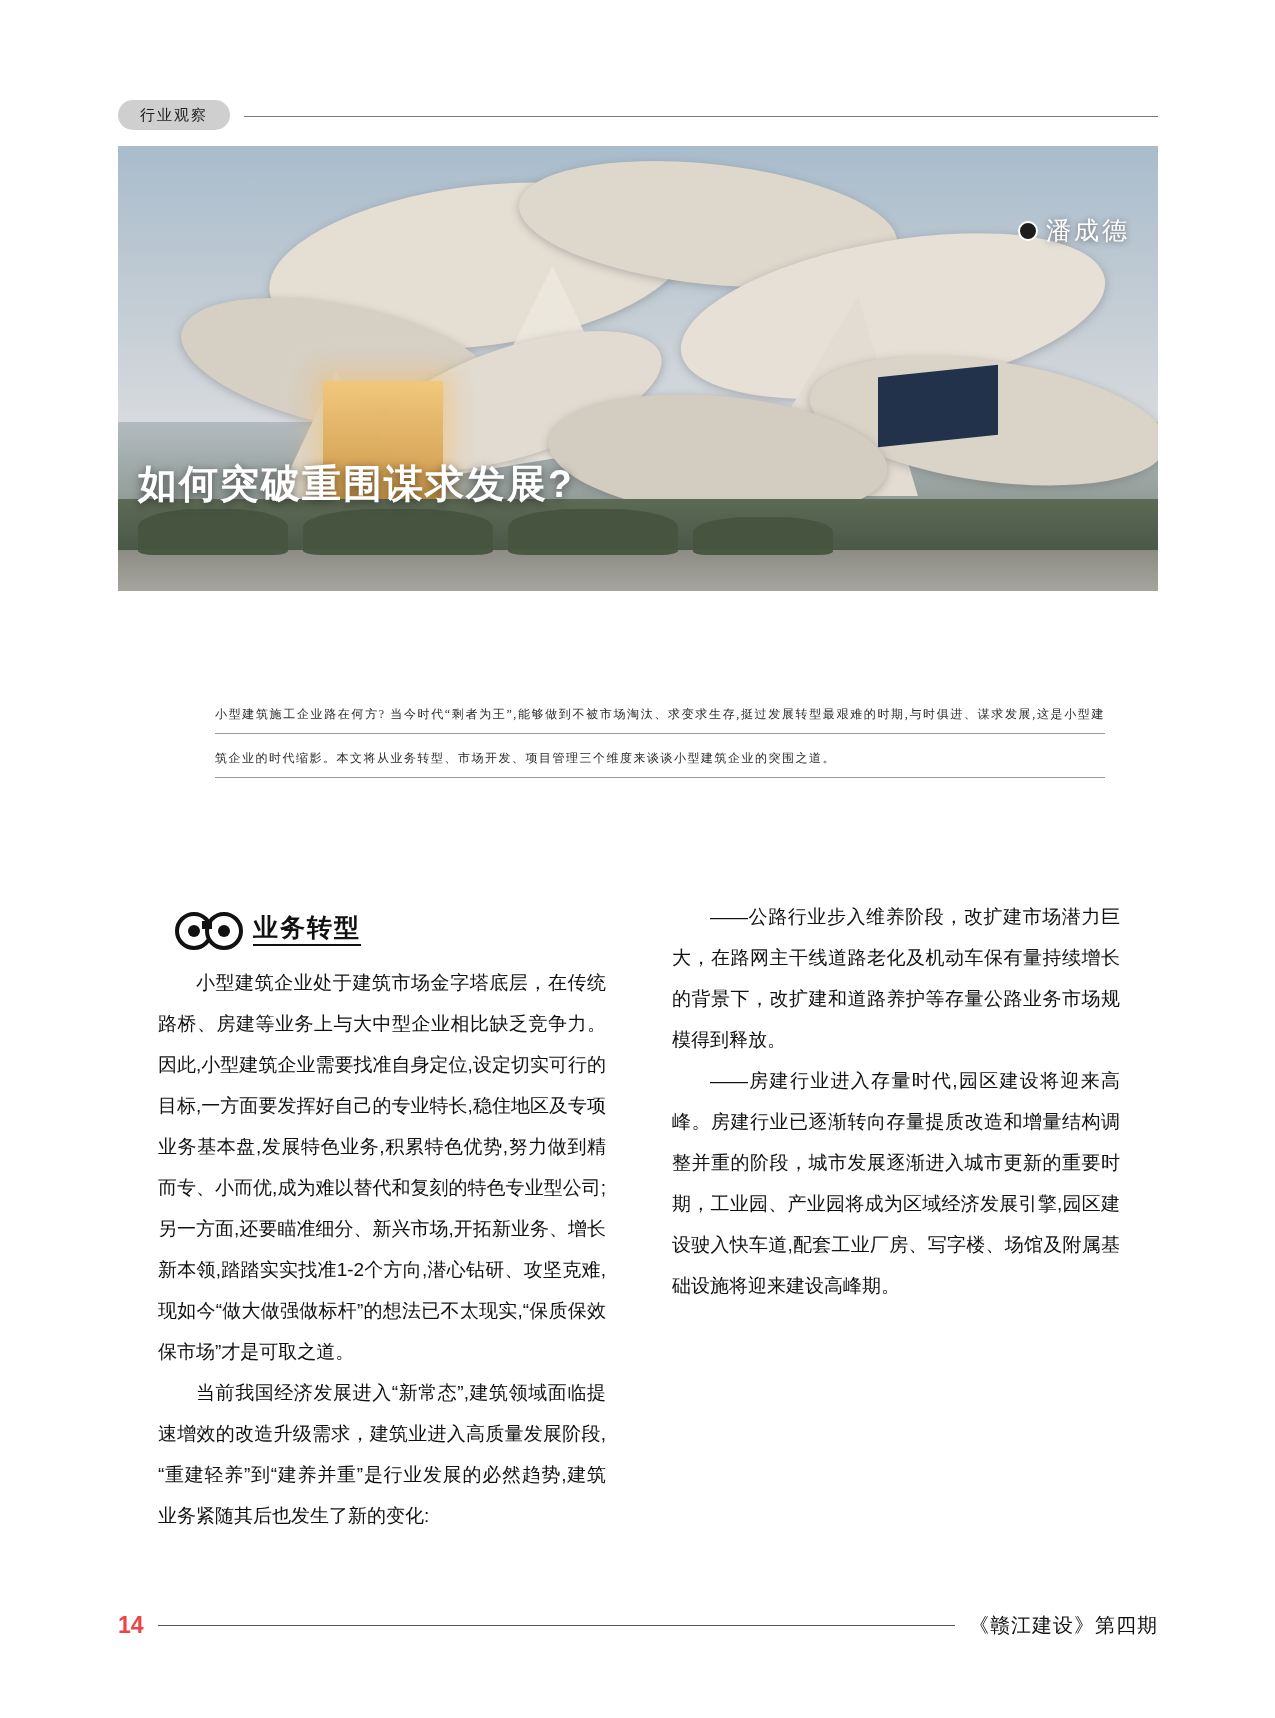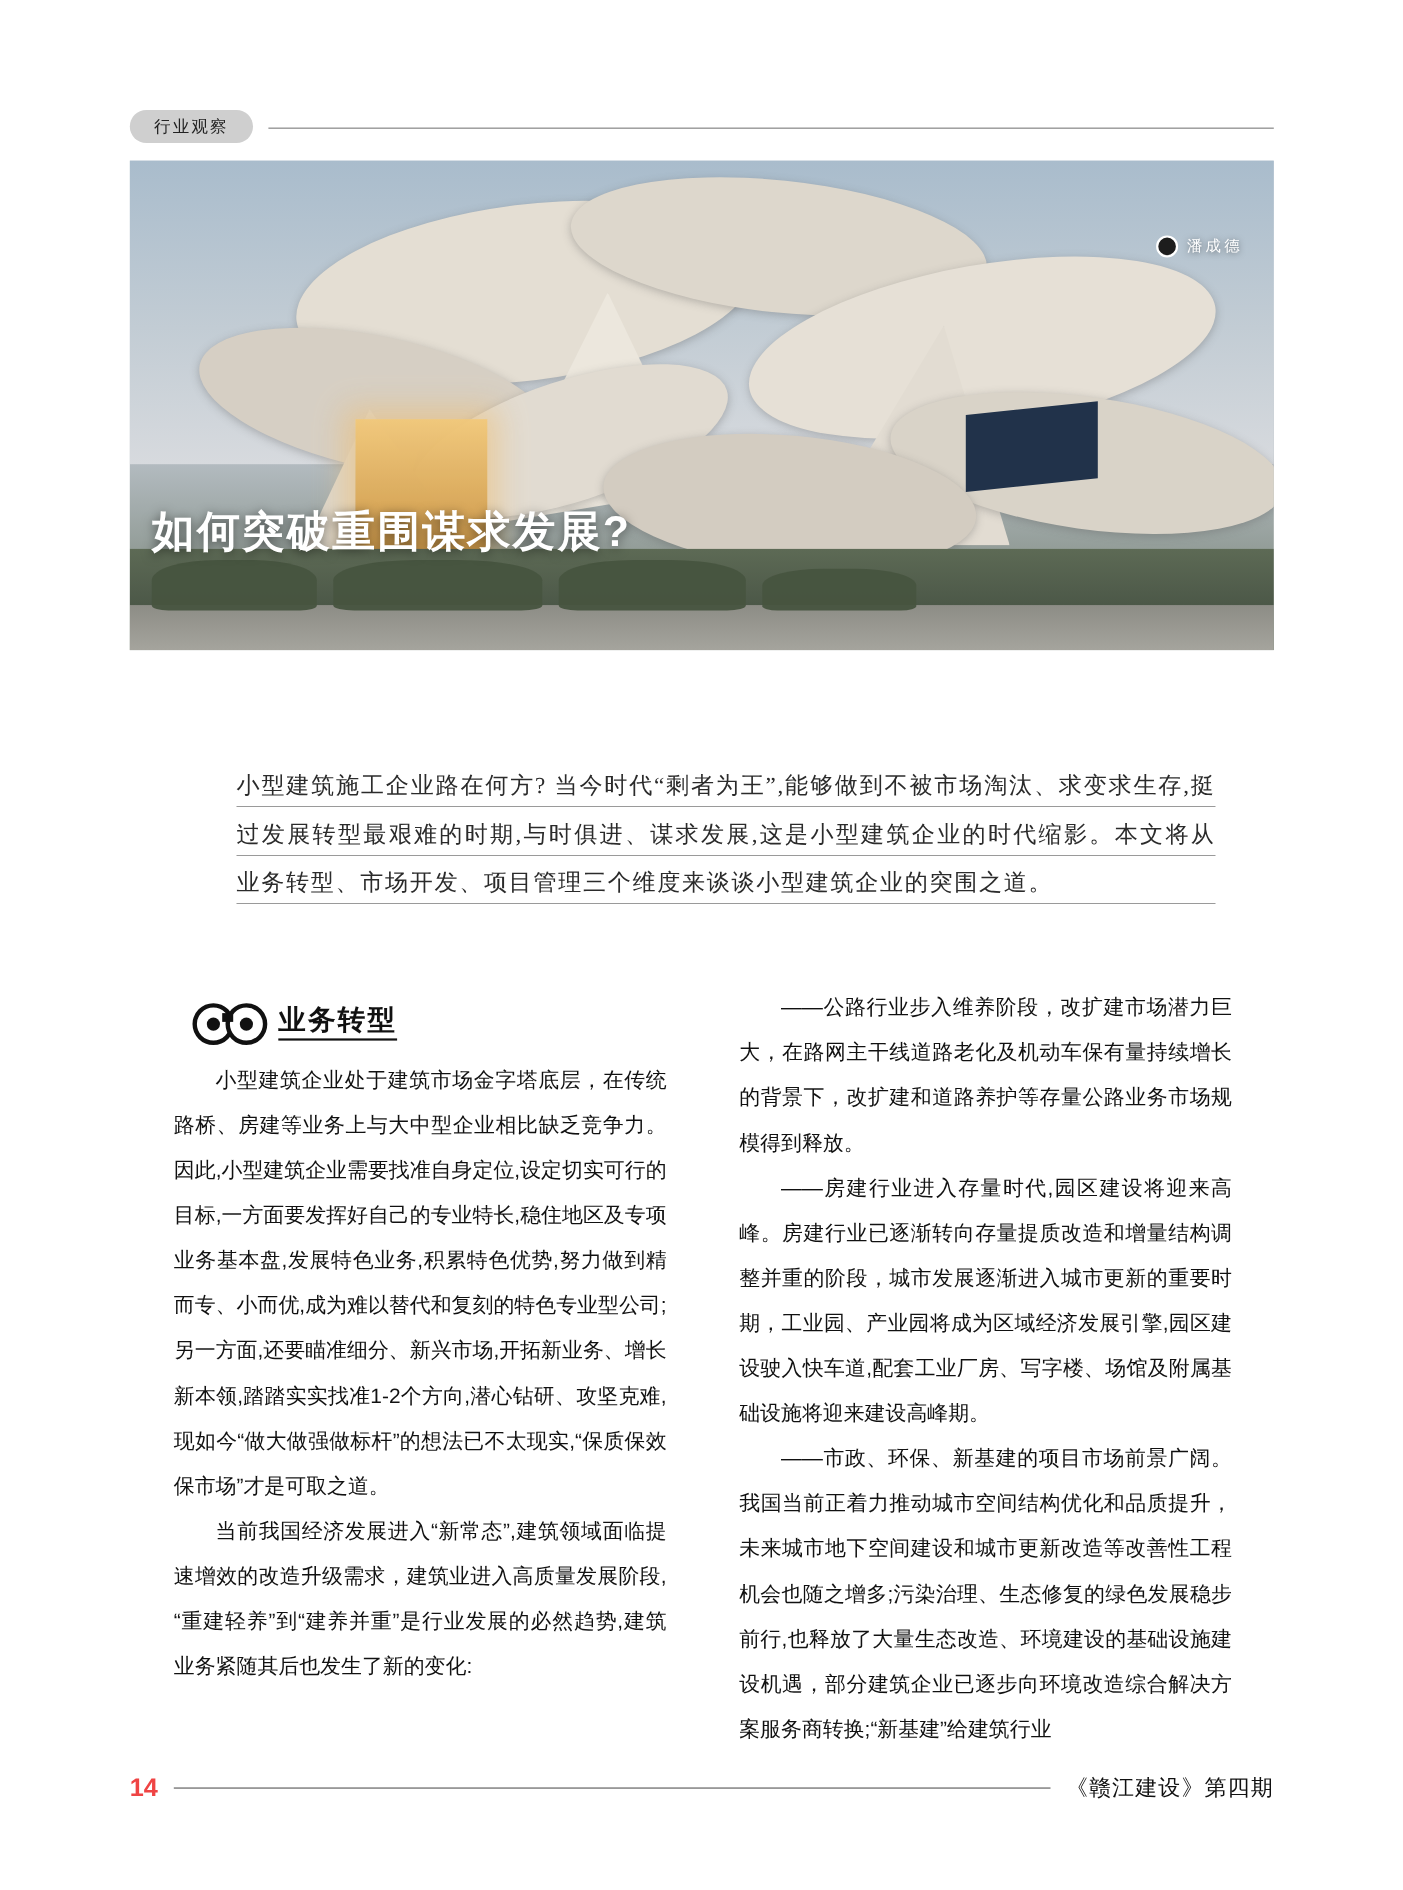--- a/index.html
+++ b/index.html
@@ -132,38 +132,38 @@
   }
   .hero-title .l2 { display: block; }
   .author {
     position: absolute;
     right: 28px;
     top: 68px;
     display: flex;
     align-items: center;
     gap: 8px;
     color: #fff;
-    font-size: 14px;
+    font-size: 25px;
     letter-spacing: 3px;
     text-shadow: 0 1px 6px rgba(0,0,0,.5);
   }
   .author .dot {
     width: 16px; height: 16px; border-radius: 50%;
     background: #1d1d1d;
     border: 2px solid #fff;
   }
 
   
   .lead {
     position: absolute;
     left: 215px;
     top: 692px;
     width: 890px;
     font-family: "Liberation Serif", serif;
-    font-size: 21px;
+    font-size: 12px;
     line-height: 44px;
     letter-spacing: 1.5px;
     color: #2b2b2b;
     text-align: justify;
     background-image: repeating-linear-gradient(
       to bottom,
       transparent 0px,
       transparent 41px,
       #9a9a9a 41px,
       #9a9a9a 42px,
@@ -317,21 +317,20 @@
   </div>
 
   <div class="col left">
     <p>小型建筑企业处于建筑市场金字塔底层，在传统路桥、房建等业务上与大中型企业相比缺乏竞争力。因此,小型建筑企业需要找准自身定位,设定切实可行的目标,一方面要发挥好自己的专业特长,稳住地区及专项业务基本盘,发展特色业务,积累特色优势,努力做到精而专、小而优,成为难以替代和复刻的特色专业型公司;另一方面,还要瞄准细分、新兴市场,开拓新业务、增长新本领,踏踏实实找准1-2个方向,潜心钻研、攻坚克难,现如今“做大做强做标杆”的想法已不太现实,“保质保效保市场”才是可取之道。</p>
     <p>当前我国经济发展进入“新常态”,建筑领域面临提速增效的改造升级需求，建筑业进入高质量发展阶段,“重建轻养”到“建养并重”是行业发展的必然趋势,建筑业务紧随其后也发生了新的变化:</p>
   </div>
 
   <div class="col right">
     <p class="dashed">——公路行业步入维养阶段，改扩建市场潜力巨大，在路网主干线道路老化及机动车保有量持续增长的背景下，改扩建和道路养护等存量公路业务市场规模得到释放。</p>
     <p class="dashed">——房建行业进入存量时代,园区建设将迎来高峰。房建行业已逐渐转向存量提质改造和增量结构调整并重的阶段，城市发展逐渐进入城市更新的重要时期，工业园、产业园将成为区域经济发展引擎,园区建设驶入快车道,配套工业厂房、写字楼、场馆及附属基础设施将迎来建设高峰期。</p>
-    <p class="dashed">——市政、环保、新基建的项目市场前景广阔。我国当前正着力推动城市空间结构优化和品质提升，未来城市地下空间建设和城市更新改造等改善性工程机会也随之增多;污染治理、生态修复的绿色发展稳步前行,也释放了大量生态改造、环境建设的基础设施建设机遇，部分建筑企业已逐步向环境改造综合解决方案服务商转换;“新基建”给建筑行业</p>
   </div>
 
   <div class="footer">
     <span class="pagenum">14</span>
     <span class="footer-rule"></span>
     <span class="issue">《赣江建设》第四期</span>
   </div>
 
 </div>
 

